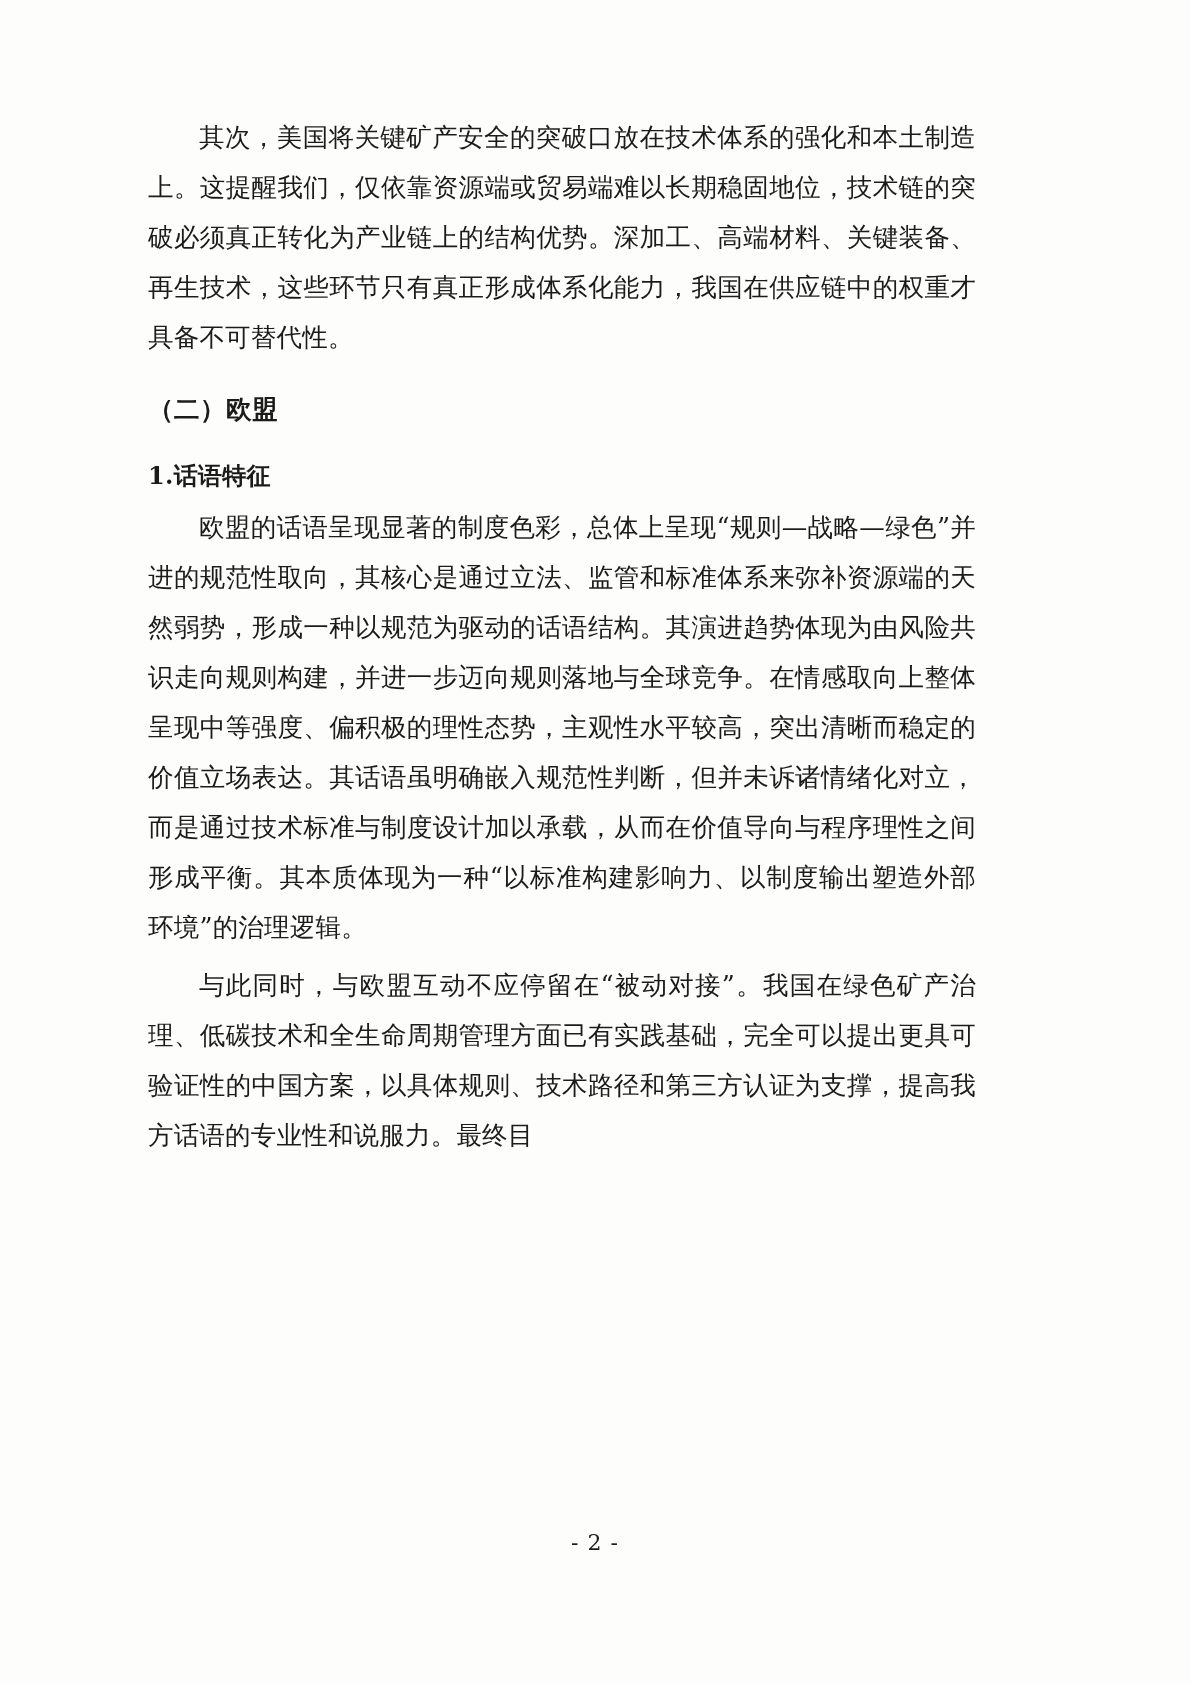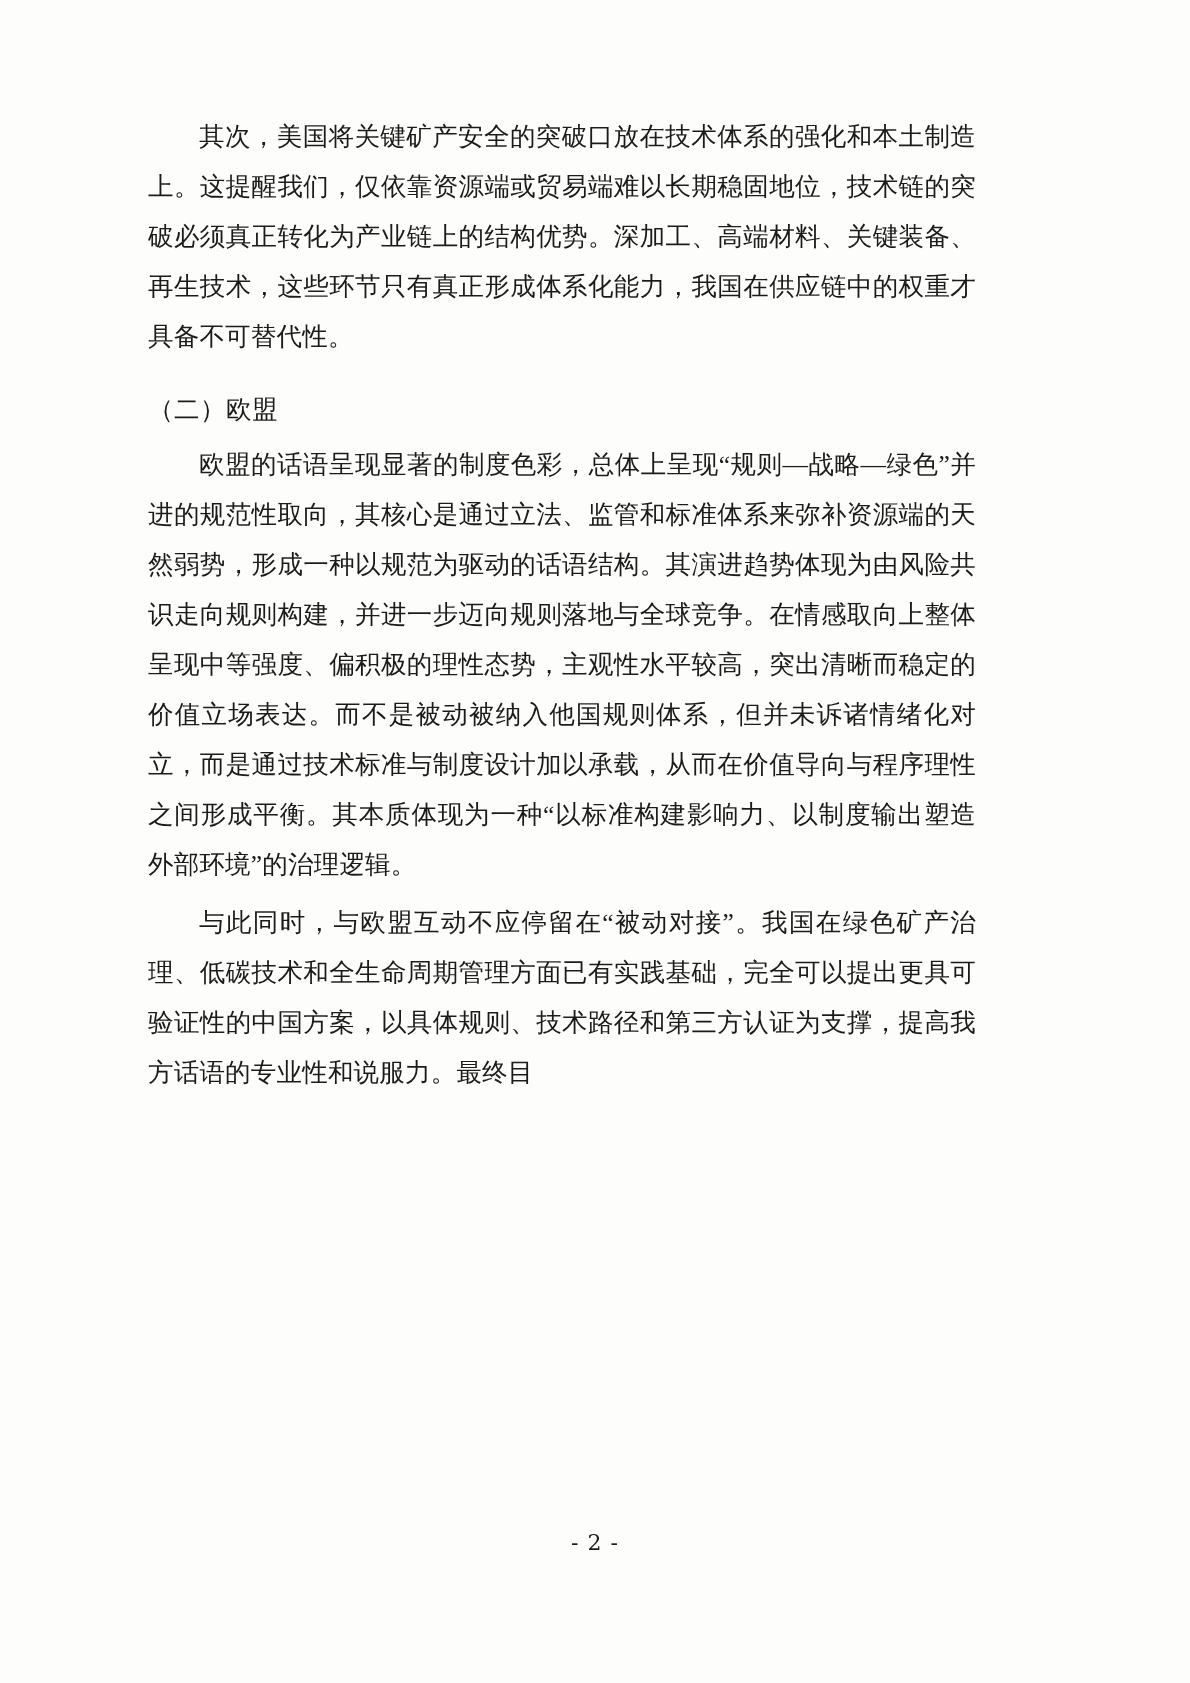--- a/index.html
+++ b/index.html
@@ -27,30 +27,29 @@
   }
   p.body-par {
     margin: 0 0 4px 0;
     font-size: 25.5px;
     line-height: 50px;
     text-align: justify;
     text-justify: inter-ideograph;
     text-indent: 2em;
     letter-spacing: 0.2px;
     font-weight: 400;
-    font-family: Liberation Serif, serif;
   }
   p.body-par + p.body-par {
     margin-top: 8px;
   }
   h2.heading-1 {
     margin: 22px 0 6px 0;
     font-size: 25.5px;
     line-height: 50px;
-    font-weight: normal;
+    font-weight: bold;
     letter-spacing: 0.5px;
   }
   h3.heading-2 {
     margin: 18px 0 2px 0;
     font-size: 24px;
     line-height: 48px;
     font-weight: bold;
     letter-spacing: 0.3px;
   }
   .footer {
@@ -67,20 +66,21 @@
 </head>
 <body>
 
 <div class="page">
   <div class="content">
 
     <p class="body-par">其次，美国将关键矿产安全的突破口放在技术体系的强化和本土制造上。这提醒我们，仅依靠资源端或贸易端难以长期稳固地位，技术链的突破必须真正转化为产业链上的结构优势。深加工、高端材料、关键装备、再生技术，这些环节只有真正形成体系化能力，我国在供应链中的权重才具备不可替代性。</p>
 
     <h2 class="heading-1">（二）欧盟</h2>
 
-    <p class="body-par">欧盟的话语呈现显著的制度色彩，总体上呈现“规则—战略—绿色”并进的规范性取向，其核心是通过立法、监管和标准体系来弥补资源端的天然弱势，形成一种以规范为驱动的话语结构。其演进趋势体现为由风险共识走向规则构建，并进一步迈向规则落地与全球竞争。在情感取向上整体呈现中等强度、偏积极的理性态势，主观性水平较高，突出清晰而稳定的价值立场表达。而不是被动被纳入他国规则体系，但并未诉诸情绪化对立，而是通过技术标准与制度设计加以承载，从而在价值导向与程序理性之间形成平衡。其本质体现为一种“以标准构建影响力、以制度输出塑造外部环境”的治理逻辑。</p>
+    <h3 class="heading-2">1.话语特征</h3>
+    <p class="body-par">欧盟的话语呈现显著的制度色彩，总体上呈现“规则—战略—绿色”并进的规范性取向，其核心是通过立法、监管和标准体系来弥补资源端的天然弱势，形成一种以规范为驱动的话语结构。其演进趋势体现为由风险共识走向规则构建，并进一步迈向规则落地与全球竞争。在情感取向上整体呈现中等强度、偏积极的理性态势，主观性水平较高，突出清晰而稳定的价值立场表达。其话语虽明确嵌入规范性判断，但并未诉诸情绪化对立，而是通过技术标准与制度设计加以承载，从而在价值导向与程序理性之间形成平衡。其本质体现为一种“以标准构建影响力、以制度输出塑造外部环境”的治理逻辑。</p>
 
     <p class="body-par">与此同时，与欧盟互动不应停留在“被动对接”。我国在绿色矿产治理、低碳技术和全生命周期管理方面已有实践基础，完全可以提出更具可验证性的中国方案，以具体规则、技术路径和第三方认证为支撑，提高我方话语的专业性和说服力。最终目</p>
 
   </div>
 
   <div class="footer">- 2 -</div>
 </div>
 
 </body></html>

